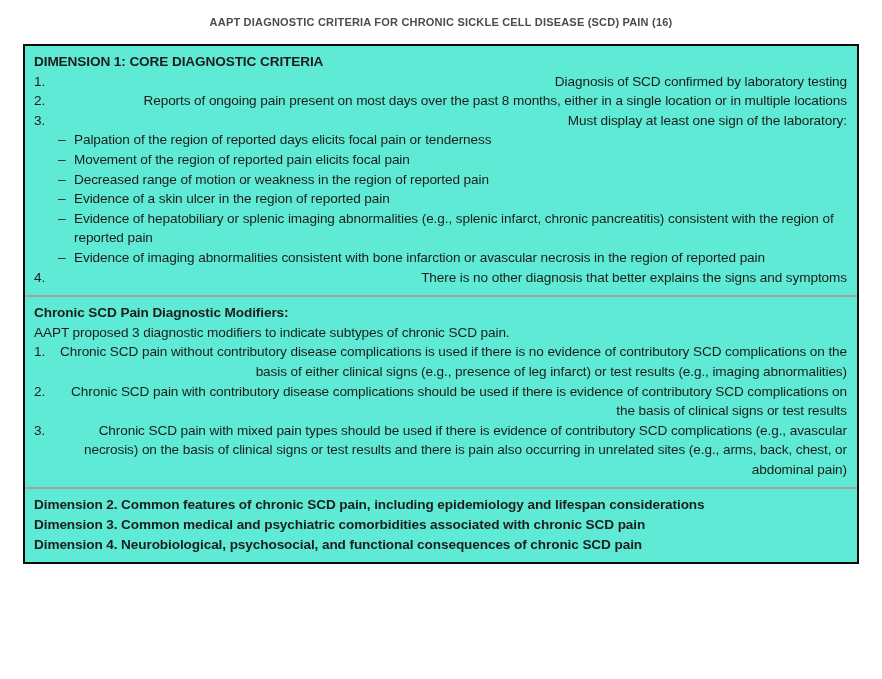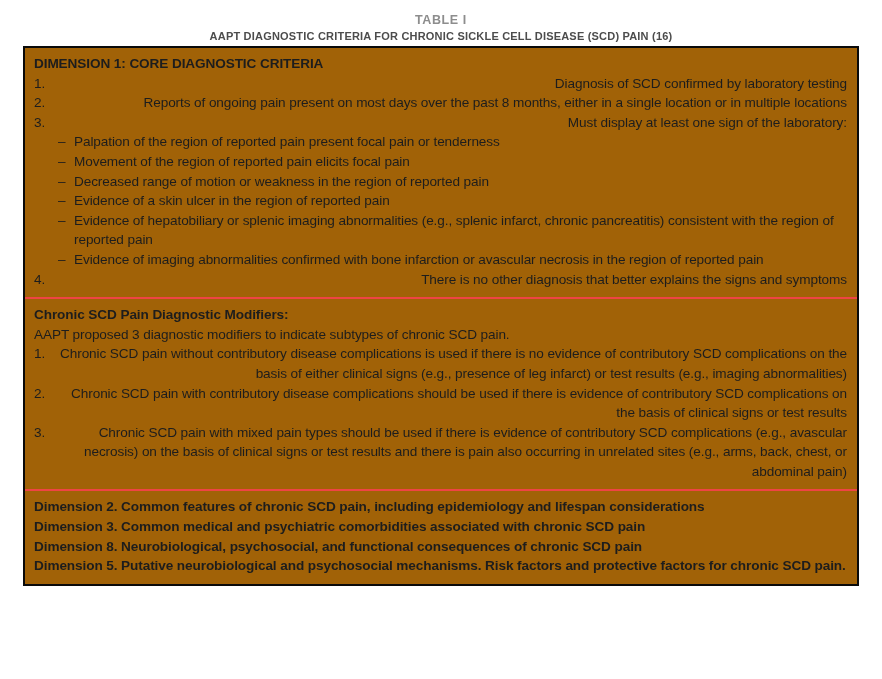--- a/index.html
+++ b/index.html
@@ -24,52 +24,51 @@
   }
   .table-title {
     font-size: 11px;
     font-weight: bold;
     color: #4c4c4c;
     letter-spacing: 0.2px;
     margin-top: 3px;
   }
 
   .box {
-    margin-top: 4px;
+    margin-top: 16px;
     border: 2px solid #0a0a0a;
-    background: #a16207;
+    background: #5eead4;
   }
   .sec {
     padding: 6px 10px 8px 9px;
     font-size: 13.6px;
     line-height: 19.6px;
     letter-spacing: -0.1px;
   }
-  .sec + .sec { border-top: 2px solid #ef4444; }
+  .sec + .sec { border-top: 2px solid #a3a3a3; }
 
   .sec-heading { font-weight: bold; }
   .sec-subheading { }
 
   .num-item { display: flex; }
   .num-item .num { flex: 0 0 22px; }
   .num-item .txt { flex: 1 1 auto; text-align: right; }
 
   .bullet { display: flex; padding-left: 24px; }
   .bullet .dash { flex: 0 0 16px; }
   .bullet .txt { flex: 1 1 auto; }
 
   .sec-bold .line { font-weight: bold; }
 </style>
 </head>
 <body>
 
 <div class="page">
 
   <div class="caption">
-    <div class="table-label">TABLE I</div>
     <div class="table-title">AAPT DIAGNOSTIC CRITERIA FOR CHRONIC SICKLE CELL DISEASE (SCD) PAIN (16)</div>
   </div>
 
   <div class="box">
 
     <div class="sec">
       <div class="sec-heading">DIMENSION 1: CORE DIAGNOSTIC CRITERIA</div>
 
       <div class="num-item">
         <span class="num">1.</span>
@@ -81,41 +80,41 @@
         <span class="txt">Reports of ongoing pain present on most days over the past 8 months, either in a single location or in multiple locations</span>
       </div>
 
       <div class="num-item">
         <span class="num">3.</span>
         <span class="txt">Must display at least one sign of the laboratory:</span>
       </div>
 
       <div class="bullet">
         <span class="dash">–</span>
-        <span class="txt">Palpation of the region of reported pain present focal pain or tenderness</span>
+        <span class="txt">Palpation of the region of reported days elicits focal pain or tenderness</span>
       </div>
       <div class="bullet">
         <span class="dash">–</span>
         <span class="txt">Movement of the region of reported pain elicits focal pain</span>
       </div>
       <div class="bullet">
         <span class="dash">–</span>
         <span class="txt">Decreased range of motion or weakness in the region of reported pain</span>
       </div>
       <div class="bullet">
         <span class="dash">–</span>
         <span class="txt">Evidence of a skin ulcer in the region of reported pain</span>
       </div>
       <div class="bullet">
         <span class="dash">–</span>
         <span class="txt">Evidence of hepatobiliary or splenic imaging abnormalities (e.g., splenic infarct, chronic pancreatitis) consistent with the region of reported pain</span>
       </div>
       <div class="bullet">
         <span class="dash">–</span>
-        <span class="txt">Evidence of imaging abnormalities confirmed with bone infarction or avascular necrosis in the region of reported pain</span>
+        <span class="txt">Evidence of imaging abnormalities consistent with bone infarction or avascular necrosis in the region of reported pain</span>
       </div>
 
       <div class="num-item">
         <span class="num">4.</span>
         <span class="txt">There is no other diagnosis that better explains the signs and symptoms</span>
       </div>
     </div>
 
     <div class="sec">
       <div class="sec-heading">Chronic SCD Pain Diagnostic Modifiers:</div>
@@ -131,18 +130,17 @@
       </div>
       <div class="num-item">
         <span class="num">3.</span>
         <span class="txt">Chronic SCD pain with mixed pain types should be used if there is evidence of contributory SCD complications (e.g., avascular necrosis) on the basis of clinical signs or test results and there is pain also occurring in unrelated sites (e.g., arms, back, chest, or abdominal pain)</span>
       </div>
     </div>
 
     <div class="sec sec-bold">
       <div class="line">Dimension 2. Common features of chronic SCD pain, including epidemiology and lifespan considerations</div>
       <div class="line">Dimension 3. Common medical and psychiatric comorbidities associated with chronic SCD pain</div>
-      <div class="line">Dimension 8. Neurobiological, psychosocial, and functional consequences of chronic SCD pain</div>
-      <div class="line">Dimension 5. Putative neurobiological and psychosocial mechanisms. Risk factors and protective factors for chronic SCD pain.</div>
+      <div class="line">Dimension 4. Neurobiological, psychosocial, and functional consequences of chronic SCD pain</div>
     </div>
 
   </div>
 </div>
 
 </body></html>

